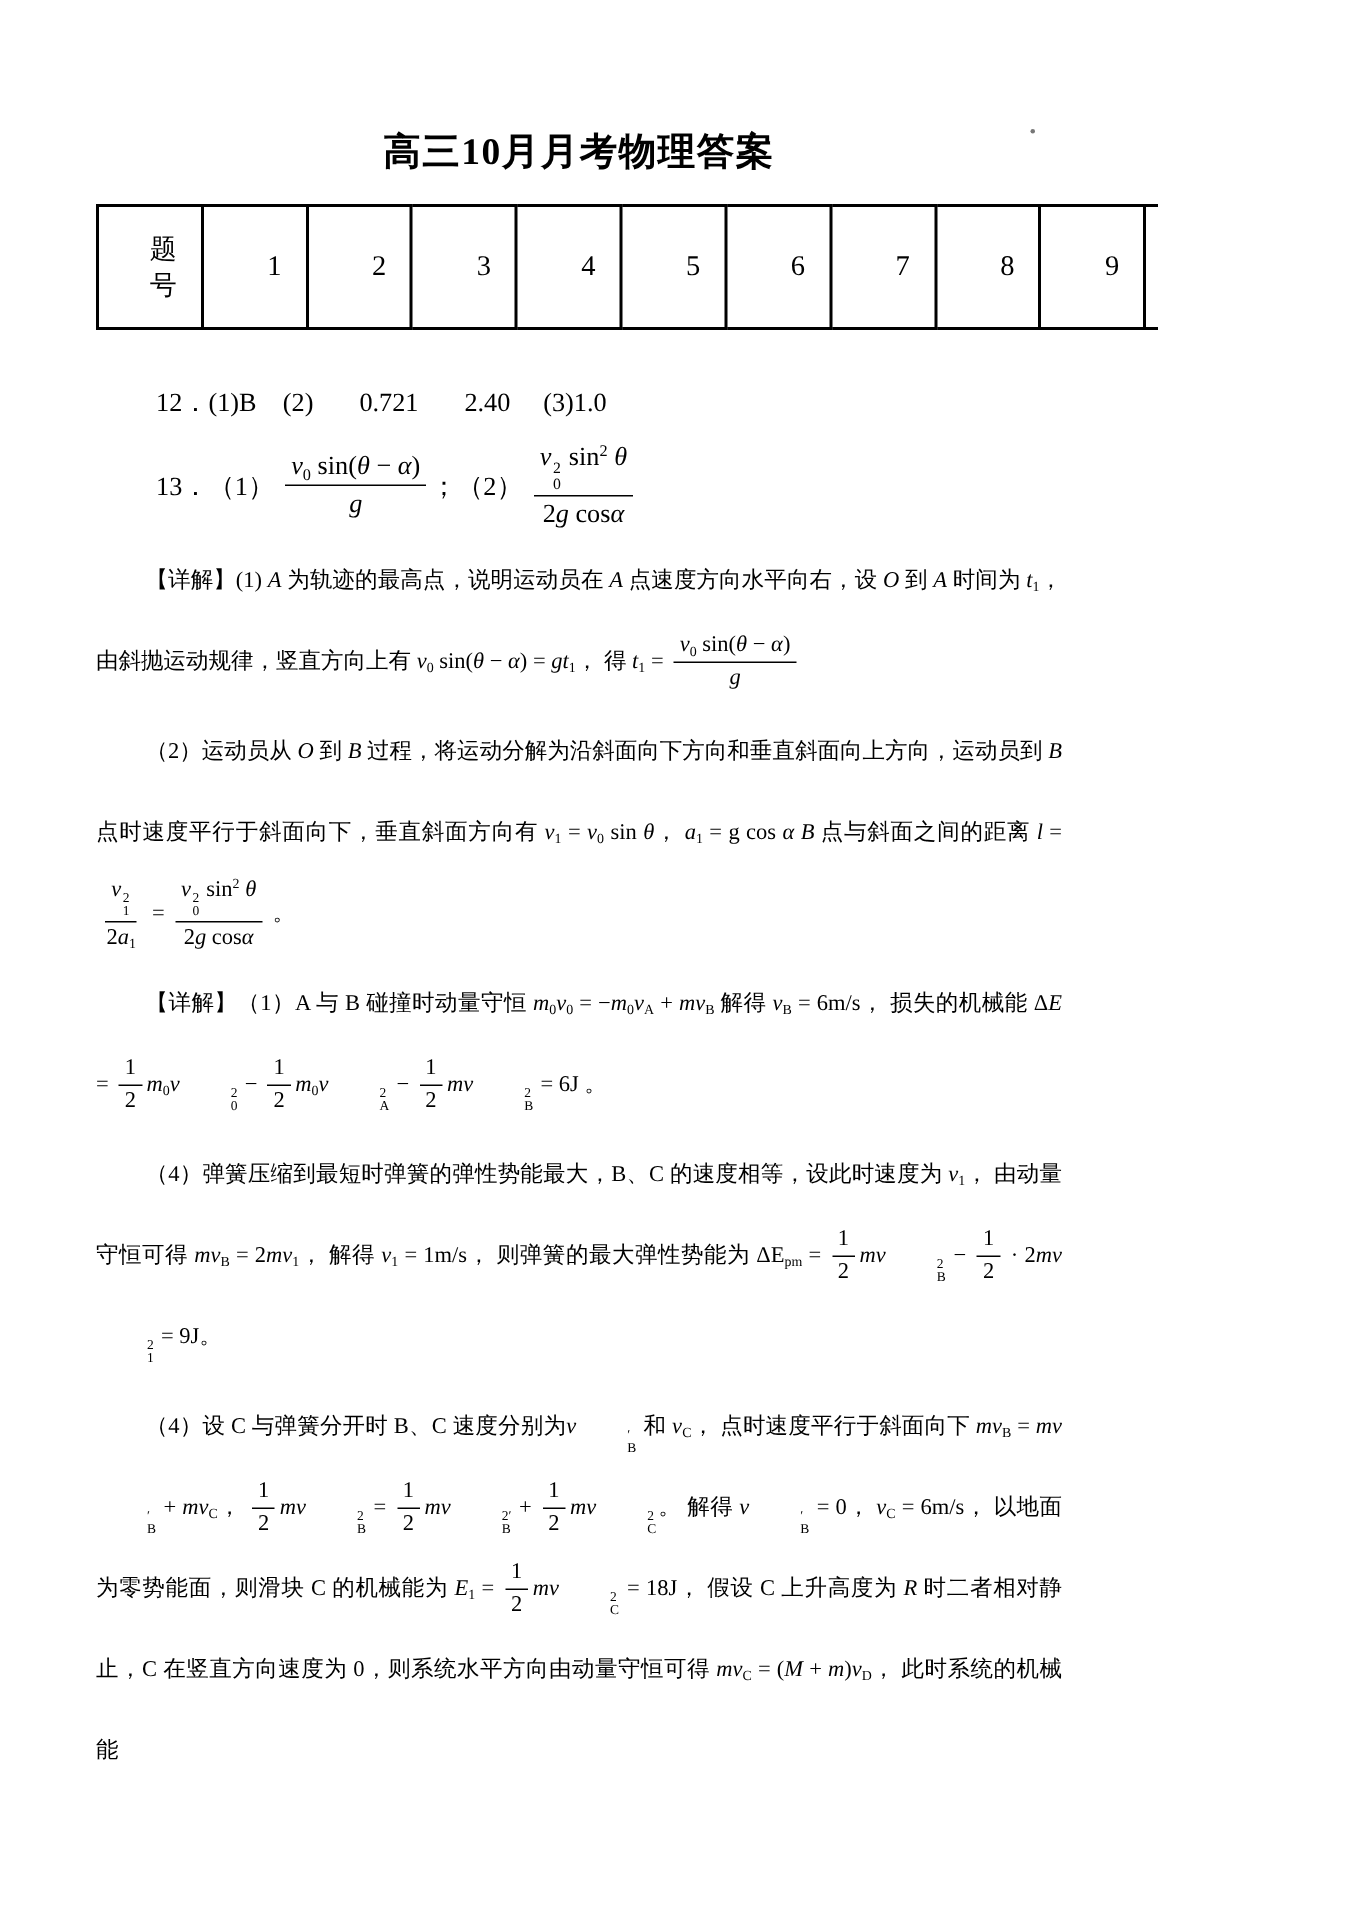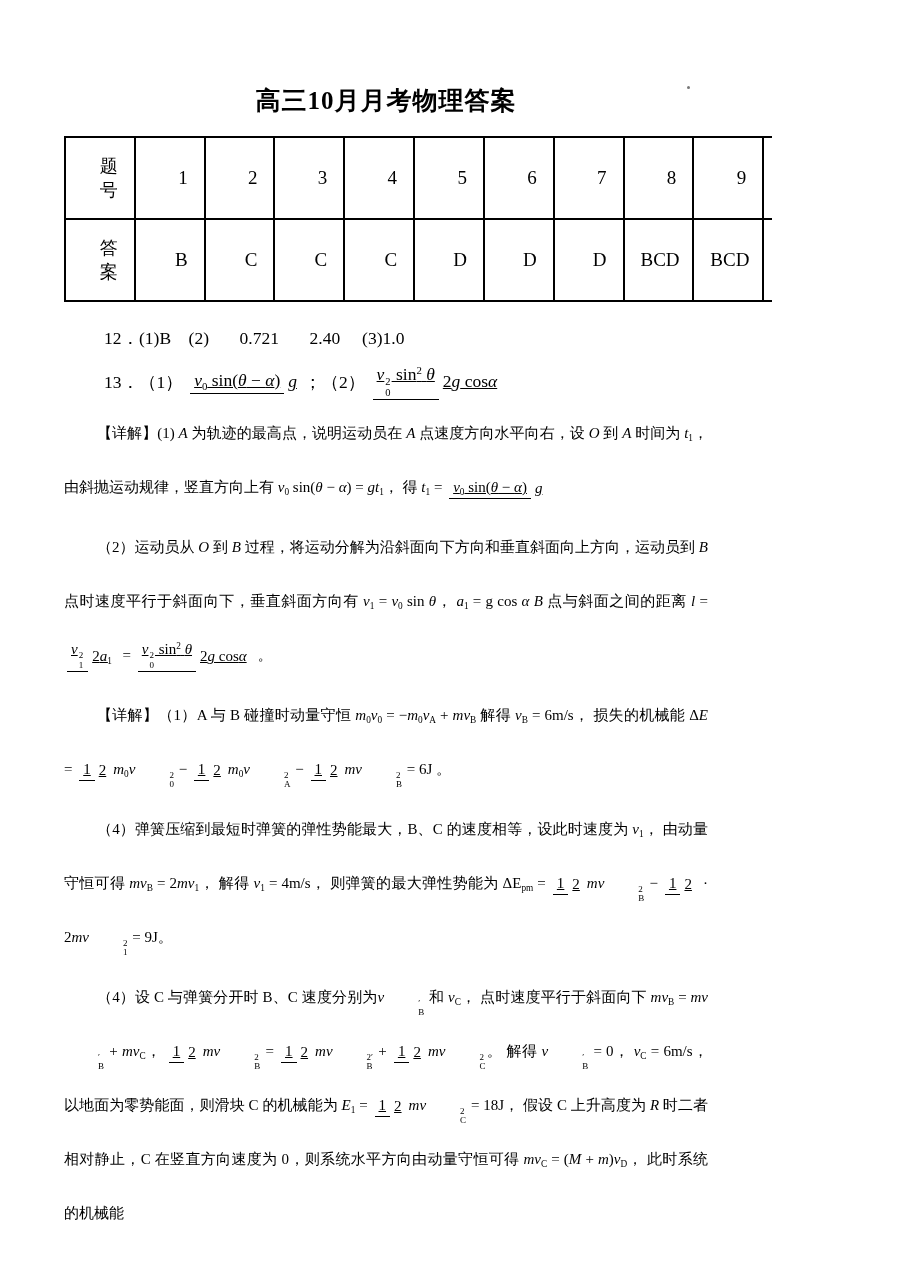--- a/index.html
+++ b/index.html
@@ -20,34 +20,34 @@
   }
   table.ans td{
     border:2px solid #000;height:40px;text-align:right;vertical-align:middle;
     font-size:19px;padding:16px;
   }
   table.ans td.lbl{font-size:18px;}
   .ans-line{
     padding-left:40px;font-size:17.5px;white-space:pre-wrap;
   }
   .q11{margin-top:42px;}
-  .q12{margin-top:24px;}
+  .q12{margin-top:36px;}
   .q13{margin-top:14px;display:flex;align-items:center;white-space:pre-wrap;}
   .q14{margin-top:10px;padding-left:40px;}
   .para{
     margin:6px 0 0 0;font-size:15px;line-height:54px;text-align:justify;
     text-indent:2.2em;
   }
   .mi{font-style:italic;}
   sub,sup{font-size:0.62em;line-height:0;}
   sub{vertical-align:-0.35em;}
   sup{vertical-align:0.55em;}
   .frac{
-    display:inline-flex;flex-direction:row;align-items:center;
-    vertical-align:middle;margin:0 3px;line-height:1.25;text-indent:0;text-decoration:underline;
+    display:inline-flex;flex-direction:column;align-items:center;
+    vertical-align:middle;margin:0 3px;line-height:1.25;text-indent:0;
   }
   .fr-num{display:block;padding:0 4px 1px 4px;border-bottom:1.5px solid #000;text-align:center;}
   .fr-den{display:block;padding:1px 4px 0 4px;text-align:center;}
   .ss{
     display:inline-flex;flex-direction:column;align-items:flex-start;
     font-size:0.6em;line-height:1.05;vertical-align:-0.45em;margin-left:1px;margin-right:1px;
   }
   .ss .ss-sup,.ss .ss-sub{display:block;}
 </style>
 </head>
@@ -66,33 +66,20 @@
         <td>1</td>
         <td>2</td>
         <td>3</td>
         <td>4</td>
         <td>5</td>
         <td>6</td>
         <td>7</td>
         <td>8</td>
         <td>9</td>
         <td>10</td>
-      </tr>
-      <tr>
-        <td class="lbl">答案</td>
-        <td>B</td>
-        <td>C</td>
-        <td>C</td>
-        <td>C</td>
-        <td>D</td>
-        <td>D</td>
-        <td>D</td>
-        <td>BCD</td>
-        <td>BCD</td>
-        <td>BCD</td>
       </tr>
     </tbody>
       </table>
 
     <div class="ans-line q12"><span>12．(1)B    (2)       0.721       2.40     (3)1.0</span></div>
     <div class="ans-line q13"><span>13．（1） </span><span class="frac"><span class="fr-num"><span class="mi">v</span><sub>0</sub><span> sin(</span><span class="mi">θ</span><span> − </span><span class="mi">α</span><span>)</span></span><span class="fr-den"><span class="mi">g</span></span></span><span>；（2） </span><span class="frac"><span class="fr-num"><span class="mi">v</span><span class="ss"><span class="ss-sup">2</span><span class="ss-sub">0</span></span><span> sin</span><sup>2</sup><span> </span><span class="mi">θ</span></span><span class="fr-den"><span>2</span><span class="mi">g</span><span> cos</span><span class="mi">α</span></span></span></div>
 
     <p class="para"><span>【详解】(1) </span><span class="mi">A</span><span> 为轨迹的最高点，说明运动员在 </span><span class="mi">A</span><span> 点速度方向水平向右，设 </span><span class="mi">O</span><span> 到 </span><span class="mi">A</span><span> 时间为 </span><span class="mi">t</span><sub>1</sub><span>， 由斜抛运动规律，竖直方向上有 </span><span class="mi">v</span><sub>0</sub><span> sin(</span><span class="mi">θ</span><span> − </span><span class="mi">α</span><span>) = </span><span class="mi">gt</span><sub>1</sub><span>， 得 </span><span class="mi">t</span><sub>1</sub><span> = </span><span class="frac">
           <span class="fr-num"><span class="mi">v</span><sub>0</sub><span> sin(</span><span class="mi">θ</span><span> − </span><span class="mi">α</span><span>)</span></span>
           <span class="fr-den"><span class="mi">g</span></span>
@@ -124,21 +111,21 @@
         </span><span class="mi">m</span><sub>0</sub><span class="mi">v</span><span class="ss">
           <span class="ss-sup">2</span>
           <span class="ss-sub">A</span>
         </span><span> − </span><span class="frac">
           <span class="fr-num"><span>1</span></span>
           <span class="fr-den"><span>2</span></span>
         </span><span class="mi">mv</span><span class="ss">
           <span class="ss-sup">2</span>
           <span class="ss-sub">B</span>
         </span><span> = 6J 。</span></p>
-    <p class="para"><span>（4）弹簧压缩到最短时弹簧的弹性势能最大，B、C 的速度相等，设此时速度为 </span><span class="mi">v</span><sub>1</sub><span>， 由动量守恒可得 </span><span class="mi">mv</span><sub>B</sub><span> = 2</span><span class="mi">mv</span><sub>1</sub><span>， 解得 </span><span class="mi">v</span><sub>1</sub><span> = 4m/s， 则弹簧的最大弹性势能为 ΔE</span><sub>pm</sub><span> = </span><span class="frac">
+    <p class="para"><span>（4）弹簧压缩到最短时弹簧的弹性势能最大，B、C 的速度相等，设此时速度为 </span><span class="mi">v</span><sub>1</sub><span>， 由动量守恒可得 </span><span class="mi">mv</span><sub>B</sub><span> = 2</span><span class="mi">mv</span><sub>1</sub><span>， 解得 </span><span class="mi">v</span><sub>1</sub><span> = 1m/s， 则弹簧的最大弹性势能为 ΔE</span><sub>pm</sub><span> = </span><span class="frac">
           <span class="fr-num"><span>1</span></span>
           <span class="fr-den"><span>2</span></span>
         </span><span class="mi">mv</span><span class="ss">
           <span class="ss-sup">2</span>
           <span class="ss-sub">B</span>
         </span><span> − </span><span class="frac">
           <span class="fr-num"><span>1</span></span>
           <span class="fr-den"><span>2</span></span>
         </span><span> · 2</span><span class="mi">mv</span><span class="ss">
           <span class="ss-sup">2</span>

